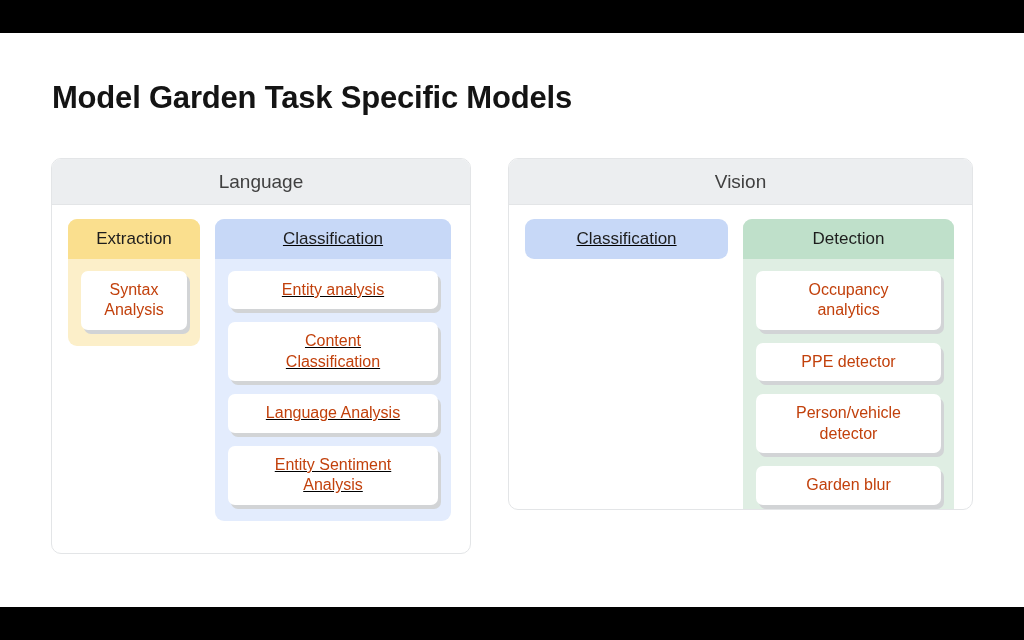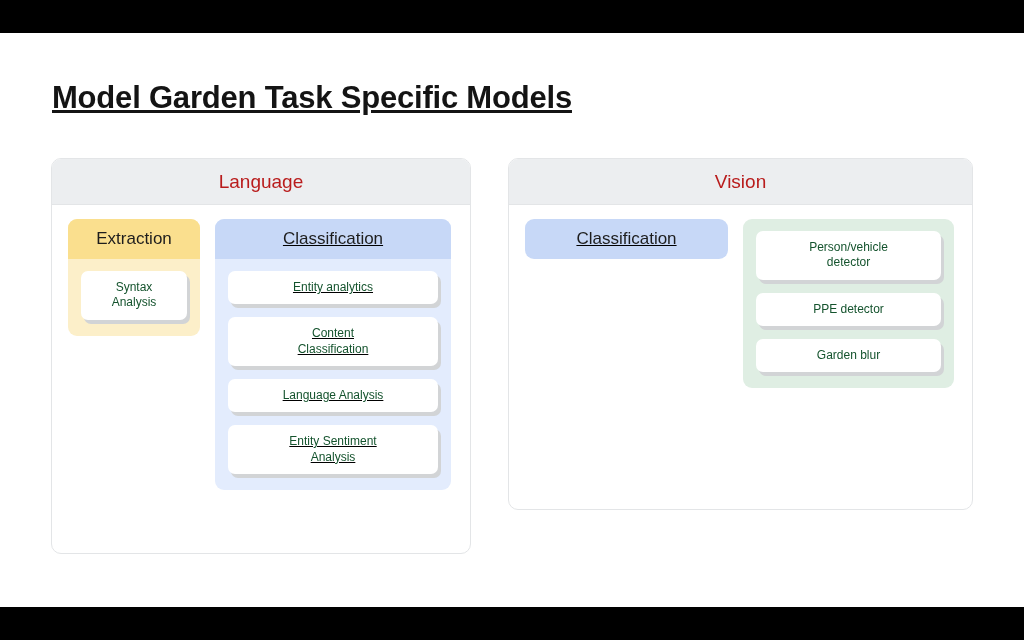--- a/index.html
+++ b/index.html
@@ -29,21 +29,20 @@
   }
   #page-title {
     position: absolute;
     left: 52px;
     top: 47px;
     font-size: 31px;
     font-weight: 700;
     color: #141414;
     letter-spacing: -0.2px;
     white-space: nowrap;
-    text-decoration: underline;
   }
   .panel {
     position: absolute;
     top: 125px;
     background: #ffffff;
     border: 1px solid #e3e5e7;
     border-radius: 10px;
     box-sizing: border-box;
     overflow: hidden;
     display: flex;
@@ -53,21 +52,21 @@
   #panel-vision   { left: 508px; width: 465px; height: 352px; }
 
   .panel-header {
     height: 45px;
     background: #eceef0;
     border-bottom: 1px solid #e3e5e7;
     display: flex;
     align-items: center;
     justify-content: center;
     font-size: 19px;
-    color: #b91c1c;
+    color: #404040;
     flex: 0 0 auto;
   }
   .panel-body {
     flex: 1 1 auto;
     padding: 14px 16px;
     display: flex;
     gap: 15px;
     align-items: flex-start;
     box-sizing: border-box;
   }
@@ -103,22 +102,22 @@
   .col-extraction     .column-header { background: #fadf8e; }
   .col-classification { background: #e3ecfd; text-decoration: underline; }
   .col-classification .column-header { background: #c7d8f7; }
   .col-detection      { background: #dfeee3; }
   .col-detection      .column-header { background: #bfe0ca; }
 
   .model-card {
     background: #ffffff;
     border-radius: 7px;
     padding: 9px 12px;
-    font-size: 12px;
-    color: #14532d;
+    font-size: 16px;
+    color: #c2410c;
     text-align: center;
     line-height: 1.28;
     box-shadow: 3px 4px 0 0 #d2d4d6;
     box-sizing: border-box;
   }
 
   
   #col-lang-extraction     { width: 132px; }
   #col-lang-classification { width: 236px; }
   #col-vis-classification  { width: 203px; }
@@ -139,42 +138,44 @@
         <div class="column col-extraction" id="col-lang-extraction">
           <div class="column-header">Extraction</div>
           <div class="column-body">
             <div class="model-card">Syntax<br>Analysis</div>
           </div>
         </div>
 
         <div class="column col-classification" id="col-lang-classification">
           <div class="column-header">Classification</div>
           <div class="column-body">
-            <div class="model-card">Entity analytics</div>
+            <div class="model-card">Entity analysis</div>
             <div class="model-card">Content<br>Classification</div>
             <div class="model-card">Language Analysis</div>
             <div class="model-card">Entity Sentiment<br>Analysis</div>
           </div>
         </div>
 
       </div>
     </div>
 
     <div class="panel" id="panel-vision">
       <div class="panel-header">Vision</div>
       <div class="panel-body">
 
         <div class="column col-classification" id="col-vis-classification">
           <div class="column-header">Classification</div>
         </div>
 
         <div class="column col-detection" id="col-vis-detection">
+          <div class="column-header">Detection</div>
           <div class="column-body">
+            <div class="model-card">Occupancy<br>analytics</div>
+            <div class="model-card">PPE detector</div>
             <div class="model-card">Person/vehicle<br>detector</div>
-            <div class="model-card">PPE detector</div>
             <div class="model-card">Garden blur</div>
           </div>
         </div>
 
       </div>
     </div>
 
   </div>
 </div>
 

